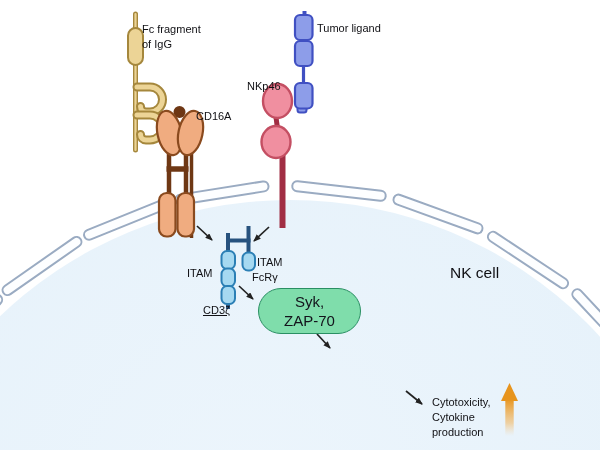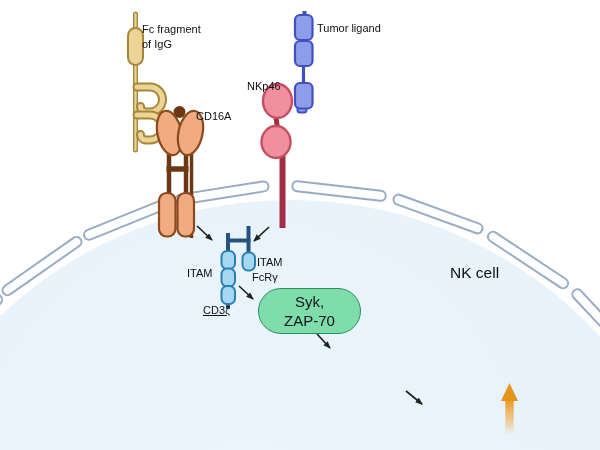--- a/index.html
+++ b/index.html
@@ -143,14 +143,17 @@
   <div class="lbl lbl-fc">Fc fragment
 of IgG</div>
   <div class="lbl lbl-tumor">Tumor ligand</div>
   <div class="lbl lbl-nkp46">NKp46</div>
   <div class="lbl lbl-cd16a">CD16A</div>
   <div class="lbl lbl-itam-l">ITAM</div>
   <div class="lbl lbl-itam-r">ITAM</div>
   <div class="lbl lbl-fcry">FcRγ</div>
   <div class="lbl lbl-cd3z">CD3ζ</div>
   <div class="lbl lbl-nkcell">NK cell</div>
+  <div class="lbl lbl-outcome">Cytotoxicity,
+Cytokine
+production</div>
 
 </div>
 
 </body></html>

